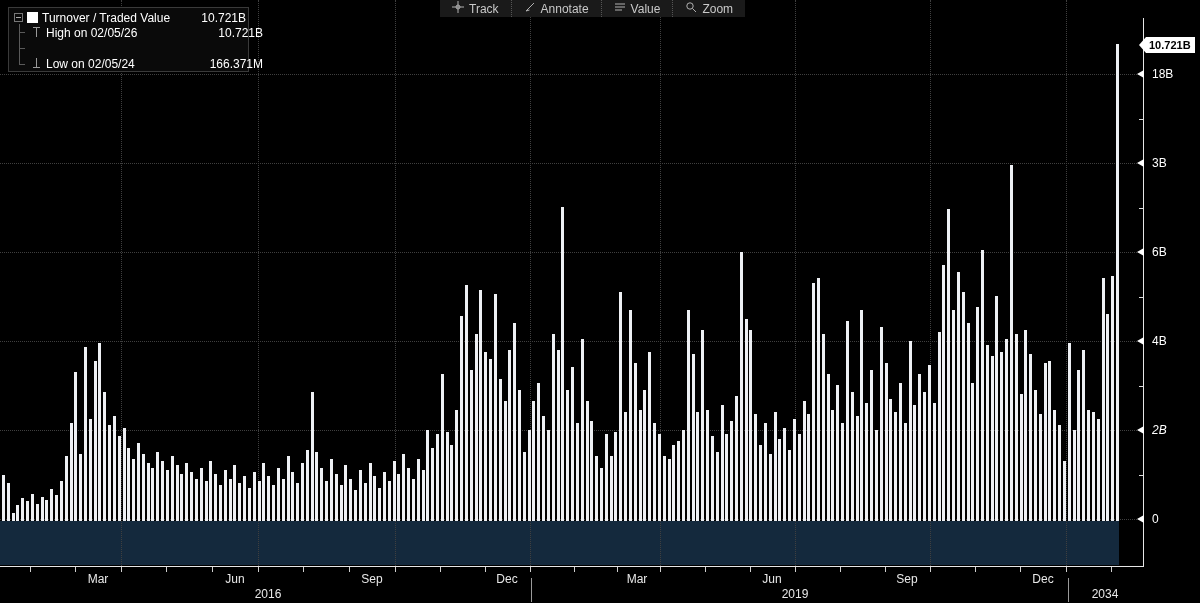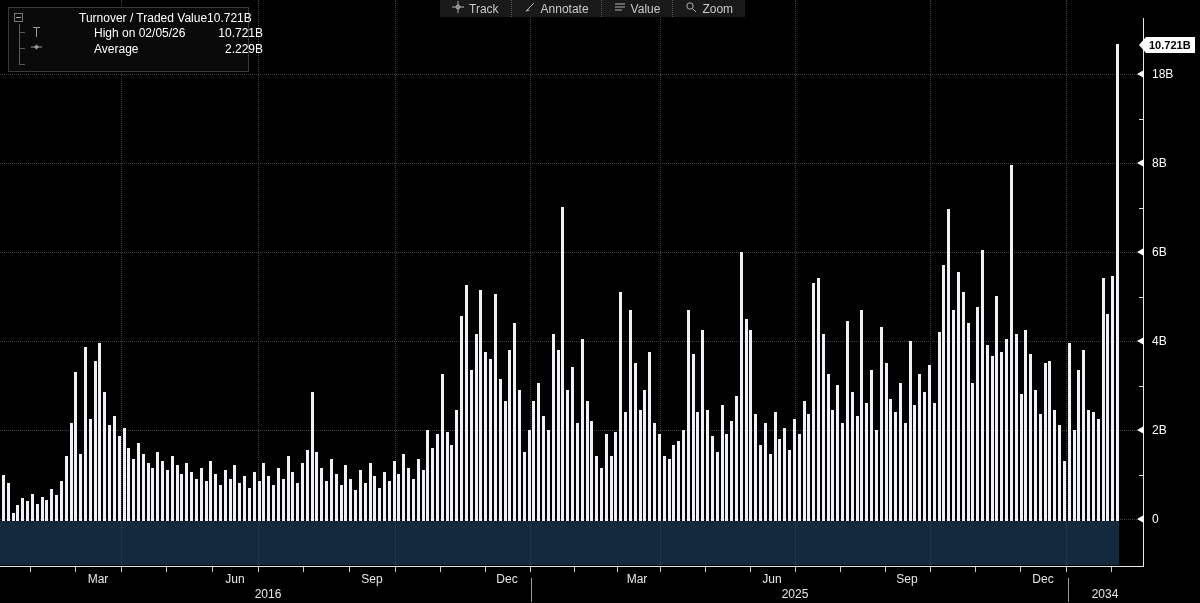--- a/index.html
+++ b/index.html
@@ -30,21 +30,21 @@
   .xtick{position:absolute;top:1px;width:1px;height:5px;background:#cfcfcf;}
   .month-label{position:absolute;top:6px;color:#e8e8e8;font-size:12px;transform:translateX(-50%);}
   .year-label{position:absolute;top:21px;color:#e8e8e8;font-size:12px;transform:translateX(-50%);}
   .year-sep{position:absolute;top:12px;width:1px;height:24px;background:#9a9a9a;}
   
   #legend{position:absolute;left:8px;top:7px;width:241px;height:65px;background:#0a0a0a;
           border:1px solid #3a3a3a;box-sizing:border-box;}
   .lrow{position:absolute;left:0;width:100%;height:15px;display:flex;align-items:center;
         color:#fff;font-size:12px;white-space:nowrap;}
   .lrow .val{margin-left:auto;padding-right:7px;}
-  .lrow .lbl{padding-left:4px;margin-left:48px;}
+  .lrow .lbl{padding-left:4px;}
   .treeline{position:absolute;left:10px;top:16px;width:1px;height:41px;background:#5a5a5a;}
   .stub{position:absolute;left:10px;width:6px;height:1px;background:#5a5a5a;}
   .swatch{width:11px;height:11px;background:#fff;display:inline-block;}
   .mk{display:inline-block;}
   
   #toolbar{position:absolute;left:440px;top:0;height:17px;background:#1a1a1a;display:flex;align-items:center;}
   .titem{display:flex;align-items:center;gap:5px;color:#c9c9c9;font-size:12px;
          padding:0 12px;height:17px;cursor:default;}
   .titem + .titem{border-left:1px dotted #555;}
 </style>
@@ -305,27 +305,27 @@
         <div class="bar" style="left: 1111.18px; height: 245px;"></div>
         <div class="bar" style="left: 1116px; height: 477px;"></div>
       </div>
   </div>
 
   <div id="yaxis">
     <div class="yline"></div>
   <div class="ytick-arrow" style="top: 56px;"></div>
       <div class="ytick-label" style="top: 56px;">18B</div>
       <div class="ytick-arrow" style="top: 145px;"></div>
-      <div class="ytick-label" style="top: 145px;">8B</div>
+      <div class="ytick-label" style="top: 145px;">3B</div>
       <div class="ytick-arrow" style="top: 234px;"></div>
       <div class="ytick-label" style="top: 234px;">6B</div>
       <div class="ytick-arrow" style="top: 323px;"></div>
       <div class="ytick-label" style="top: 323px;">4B</div>
       <div class="ytick-arrow" style="top: 412px;"></div>
-      <div class="ytick-label" style="top: 412px;">2B</div>
+      <div class="ytick-label" style="top: 412px; font-style: italic;">2B</div>
       <div class="ytick-arrow" style="top: 501px;"></div>
       <div class="ytick-label" style="top: 501px;">0</div>
       <div class="ytick-minor" style="top: 100.5px;"></div>
       <div class="ytick-minor" style="top: 189.5px;"></div>
       <div class="ytick-minor" style="top: 278.5px;"></div>
       <div class="ytick-minor" style="top: 367.5px;"></div>
       <div class="ytick-minor" style="top: 456.5px;"></div>
     </div>
 
   <div id="tag">10.721B</div>
@@ -359,21 +359,21 @@
       <div class="xtick" style="left: 1111px;"></div>
       <div class="month-label" style="left: 98px;">Mar</div>
       <div class="month-label" style="left: 235px;">Jun</div>
       <div class="month-label" style="left: 372px;">Sep</div>
       <div class="month-label" style="left: 507px;">Dec</div>
       <div class="month-label" style="left: 637px;">Mar</div>
       <div class="month-label" style="left: 772px;">Jun</div>
       <div class="month-label" style="left: 907px;">Sep</div>
       <div class="month-label" style="left: 1043px;">Dec</div>
       <div class="year-label" style="left: 268px;">2016</div>
-      <div class="year-label" style="left: 795px;">2025</div>
+      <div class="year-label" style="left: 795px;">2019</div>
       <div class="year-label" style="left: 1105px;">2034</div>
       <div class="year-sep" style="left: 531px;"></div>
       <div class="year-sep" style="left: 1068px;"></div>
     </div>
 
   <div id="legend">
     <div class="treeline"></div>
     <div class="stub" style="top:24px"></div>
     <div class="stub" style="top:40px"></div>
     <div class="stub" style="top:56px"></div>
@@ -394,31 +394,31 @@
       <span class="mk">
         <svg width="11" height="12">
             <line x1="2" y1="1.5" x2="9" y2="1.5" stroke="#999"></line>
             <line x1="5.5" y1="1" x2="5.5" y2="11" stroke="#999"></line>
           </svg>
       </span>
       <span class="lbl">High on 02/05/26</span>
       <span class="val">10.721B</span>
     </div>
 
-    <div class="lrow" style="top:33px;padding-left:22px">
+
+    <div class="lrow" style="top:48.5px;padding-left:22px">
       <span class="mk">
         <svg width="11" height="12">
-            <line x1="0" y1="6" x2="11" y2="6" stroke="#999"></line>
-            <path d="M5.5 3.5 L8 6 L5.5 8.5 L3 6 Z" fill="#999"></path>
-          </svg>
-      </span>
-      <span class="lbl">Average</span>
-      <span class="val">2.229B</span>
-    </div>
-
+            <line x1="2" y1="10.5" x2="9" y2="10.5" stroke="#999"></line>
+            <line x1="5.5" y1="1" x2="5.5" y2="11" stroke="#999"></line>
+          </svg>
+      </span>
+      <span class="lbl">Low on 02/05/24</span>
+      <span class="val">166.371M</span>
+    </div>
   </div>
 
   <div id="toolbar">
     <div class="titem">
       <span>
         <svg width="12" height="12">
             <line x1="6" y1="0" x2="6" y2="12" stroke="#b0b0b0"></line>
             <line x1="0" y1="6" x2="12" y2="6" stroke="#b0b0b0"></line>
             <circle cx="6" cy="6" r="2" fill="none" stroke="#b0b0b0"></circle>
           </svg>

